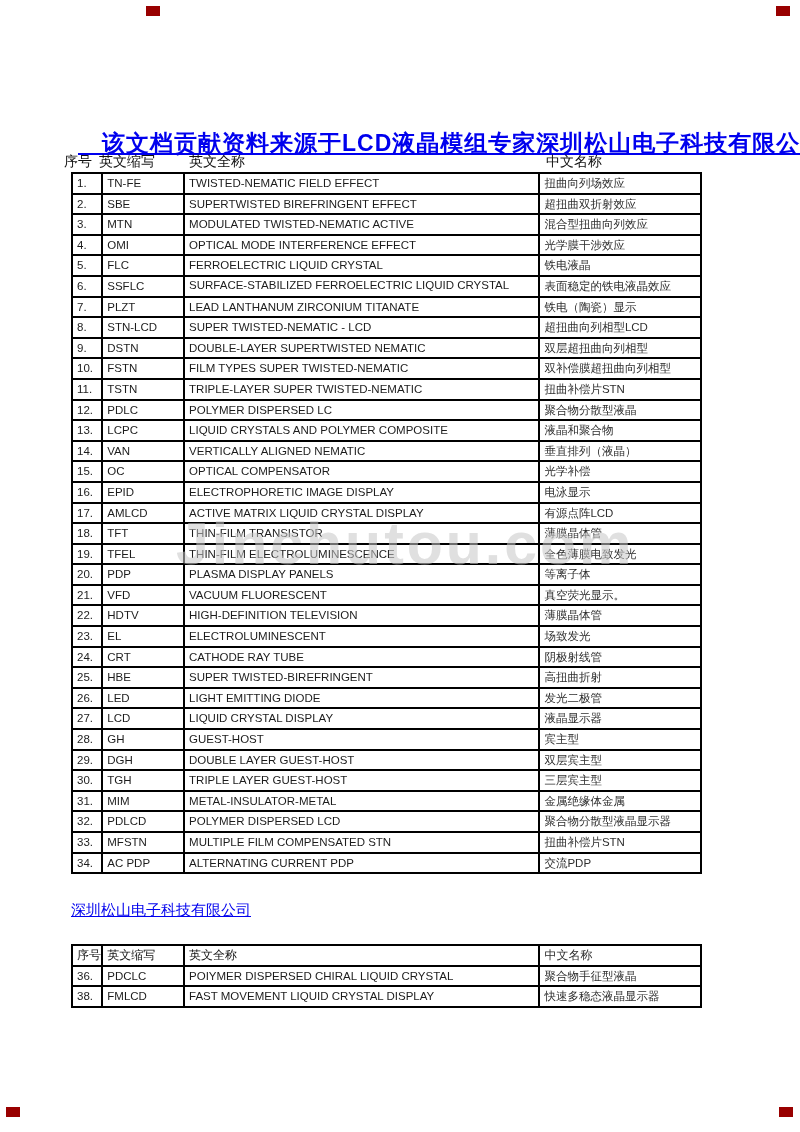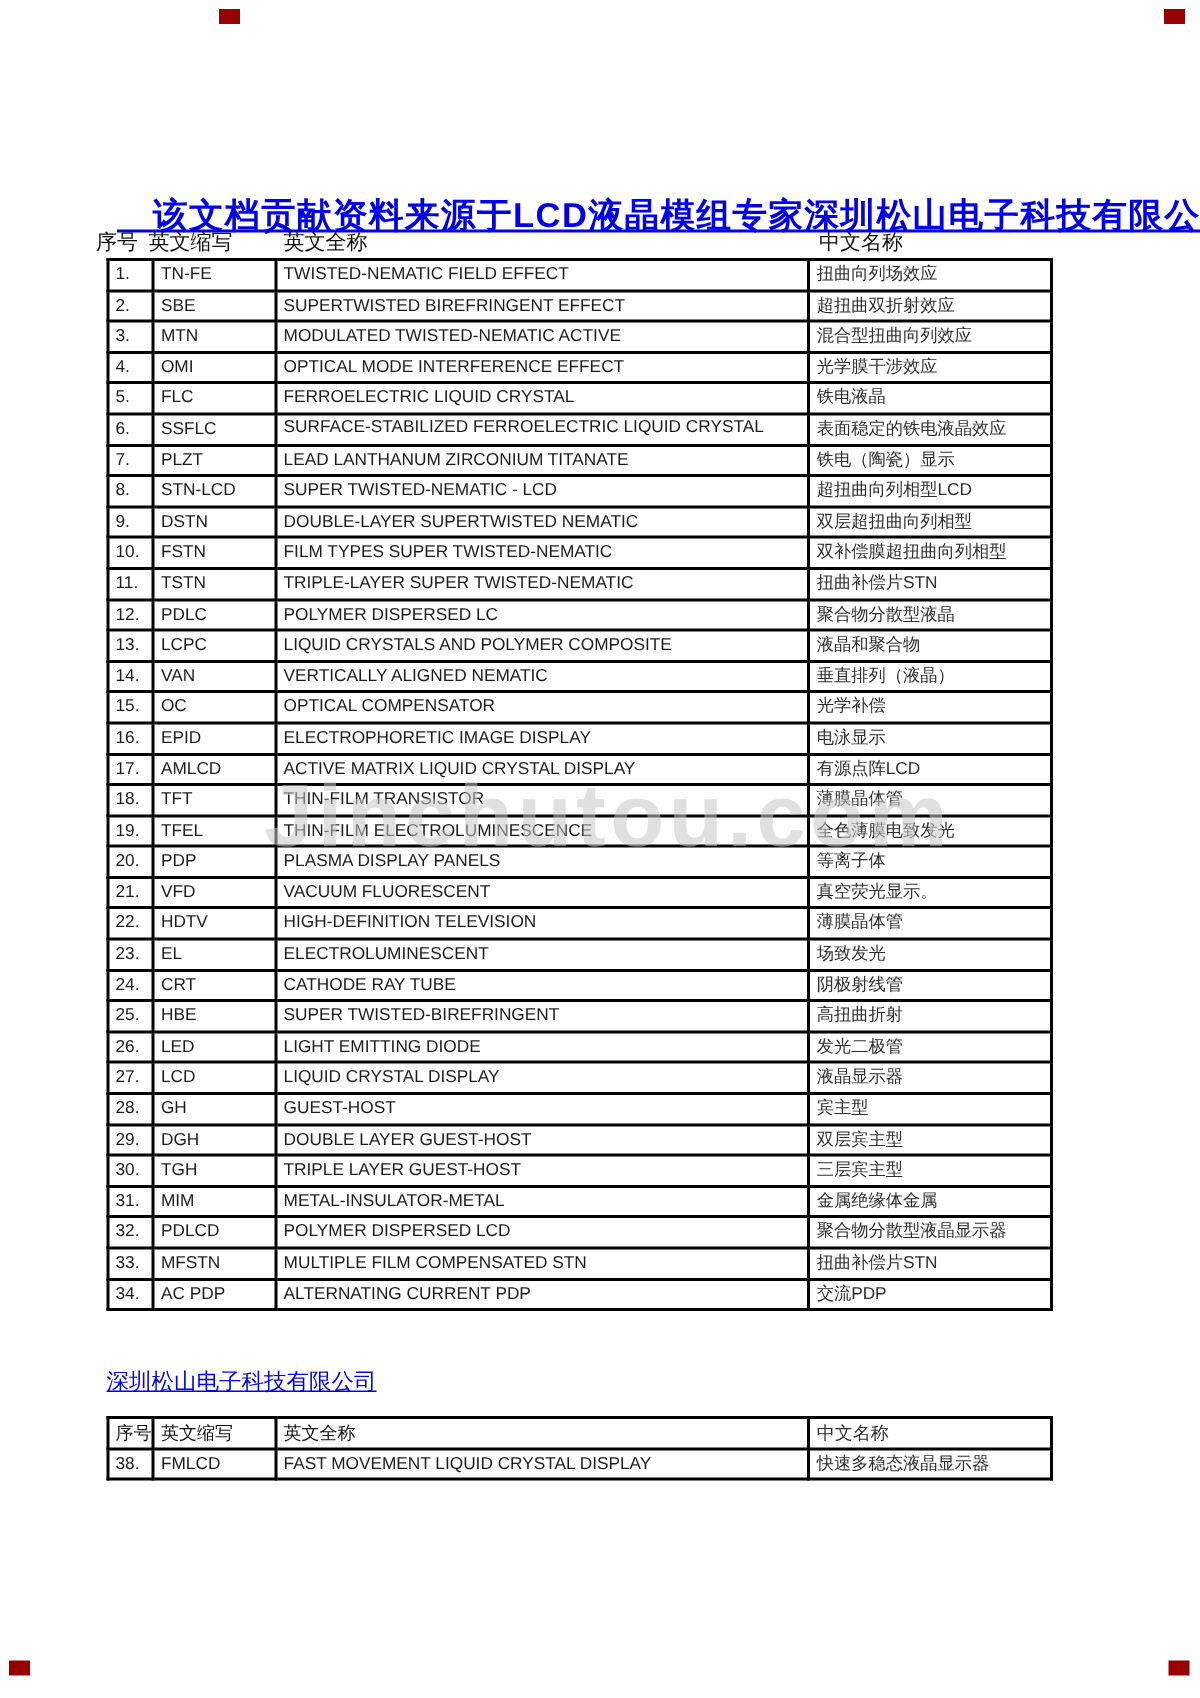--- a/index.html
+++ b/index.html
@@ -53,21 +53,21 @@
   td.c-num{padding-left:3px;}
   td.c-cn, th.c-cn{font-size:12px;color:#2e2e2e;}
   th{font-size:12px !important;color:#111;}
   td.c-en .clip{
     height:18.6px;line-height:16px;overflow:hidden;white-space:normal;
   }
 
   
   .company-link{
     position:absolute;left:71px;top:901px;
-    font-size:15px;color:var(--link);text-decoration:underline;white-space:nowrap;cursor:pointer;margin-top:11px;
+    font-size:15px;color:var(--link);text-decoration:underline;white-space:nowrap;cursor:pointer;
   }
 
   
   .watermark{
     position:absolute;left:176px;top:510px;
     font-size:59px;font-weight:bold;letter-spacing:3px;
     color:var(--wm);opacity:0.55;white-space:nowrap;
     pointer-events:none;z-index:5;
   }
 </style>
@@ -317,20 +317,26 @@
         <col class="w-cn">
     </colgroup>
     <tbody id="t2-body">
         <tr>
           <th class="c-num">序号</th>
           <th class="c-abbr">英文缩写</th>
           <th class="c-en">英文全称</th>
           <th class="c-cn">中文名称</th>
         </tr>
         <tr>
+          <td class="c-num">36.</td>
+          <td class="c-abbr">PDCLC</td>
+          <td class="c-en">POIYMER DISPERSED CHIRAL LIQUID CRYSTAL</td>
+          <td class="c-cn">聚合物手征型液晶</td>
+        </tr>
+        <tr>
           <td class="c-num">38.</td>
           <td class="c-abbr">FMLCD</td>
           <td class="c-en">FAST MOVEMENT LIQUID CRYSTAL DISPLAY</td>
           <td class="c-cn">快速多稳态液晶显示器</td>
         </tr>
       </tbody>
   </table>
 
   <div class="watermark">Jinchutou.com</div>
 

